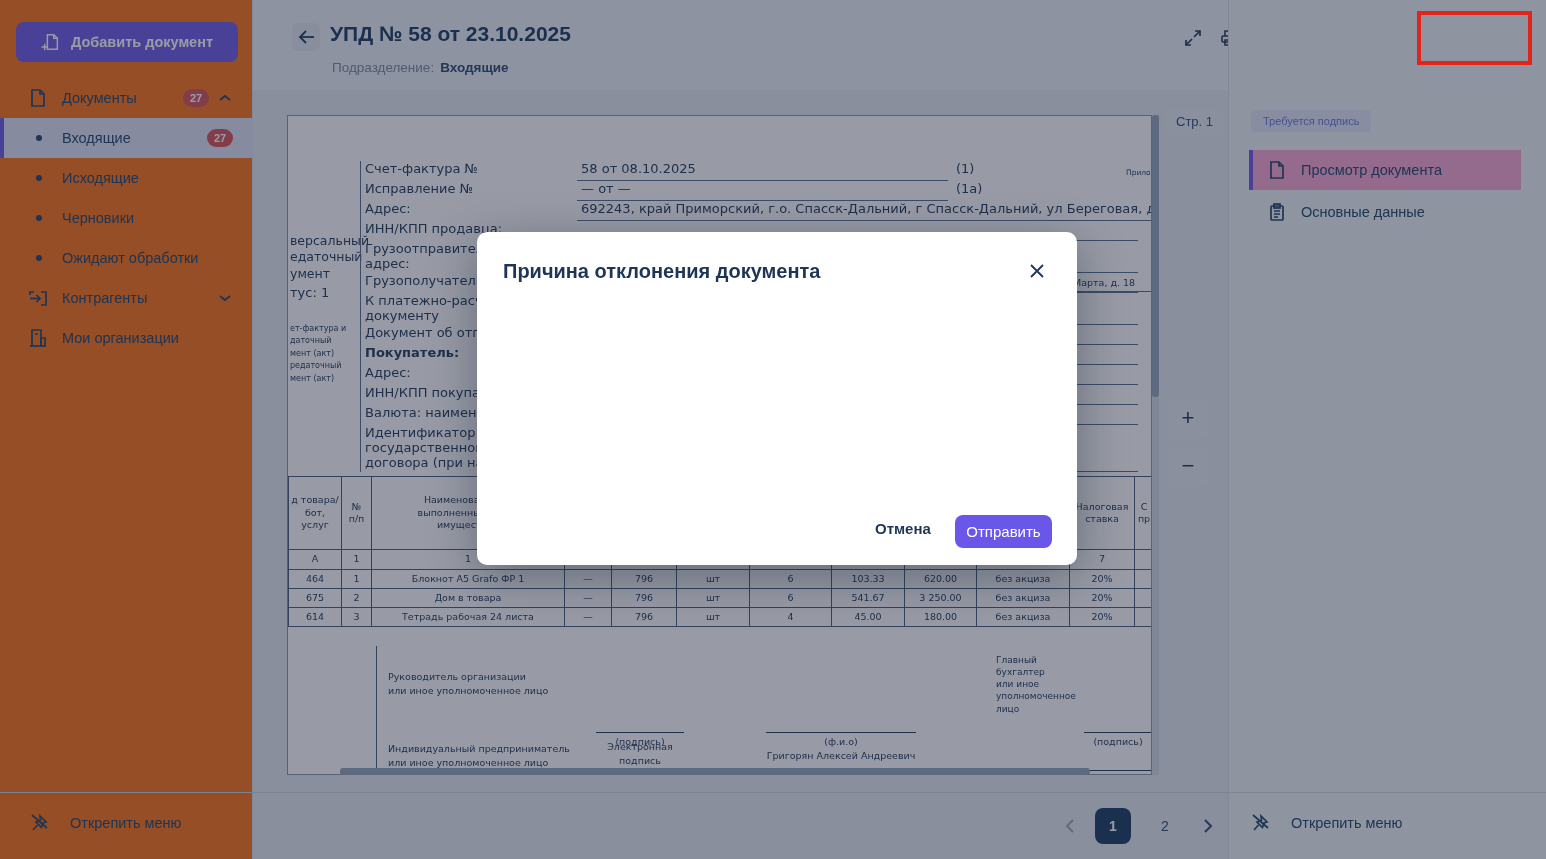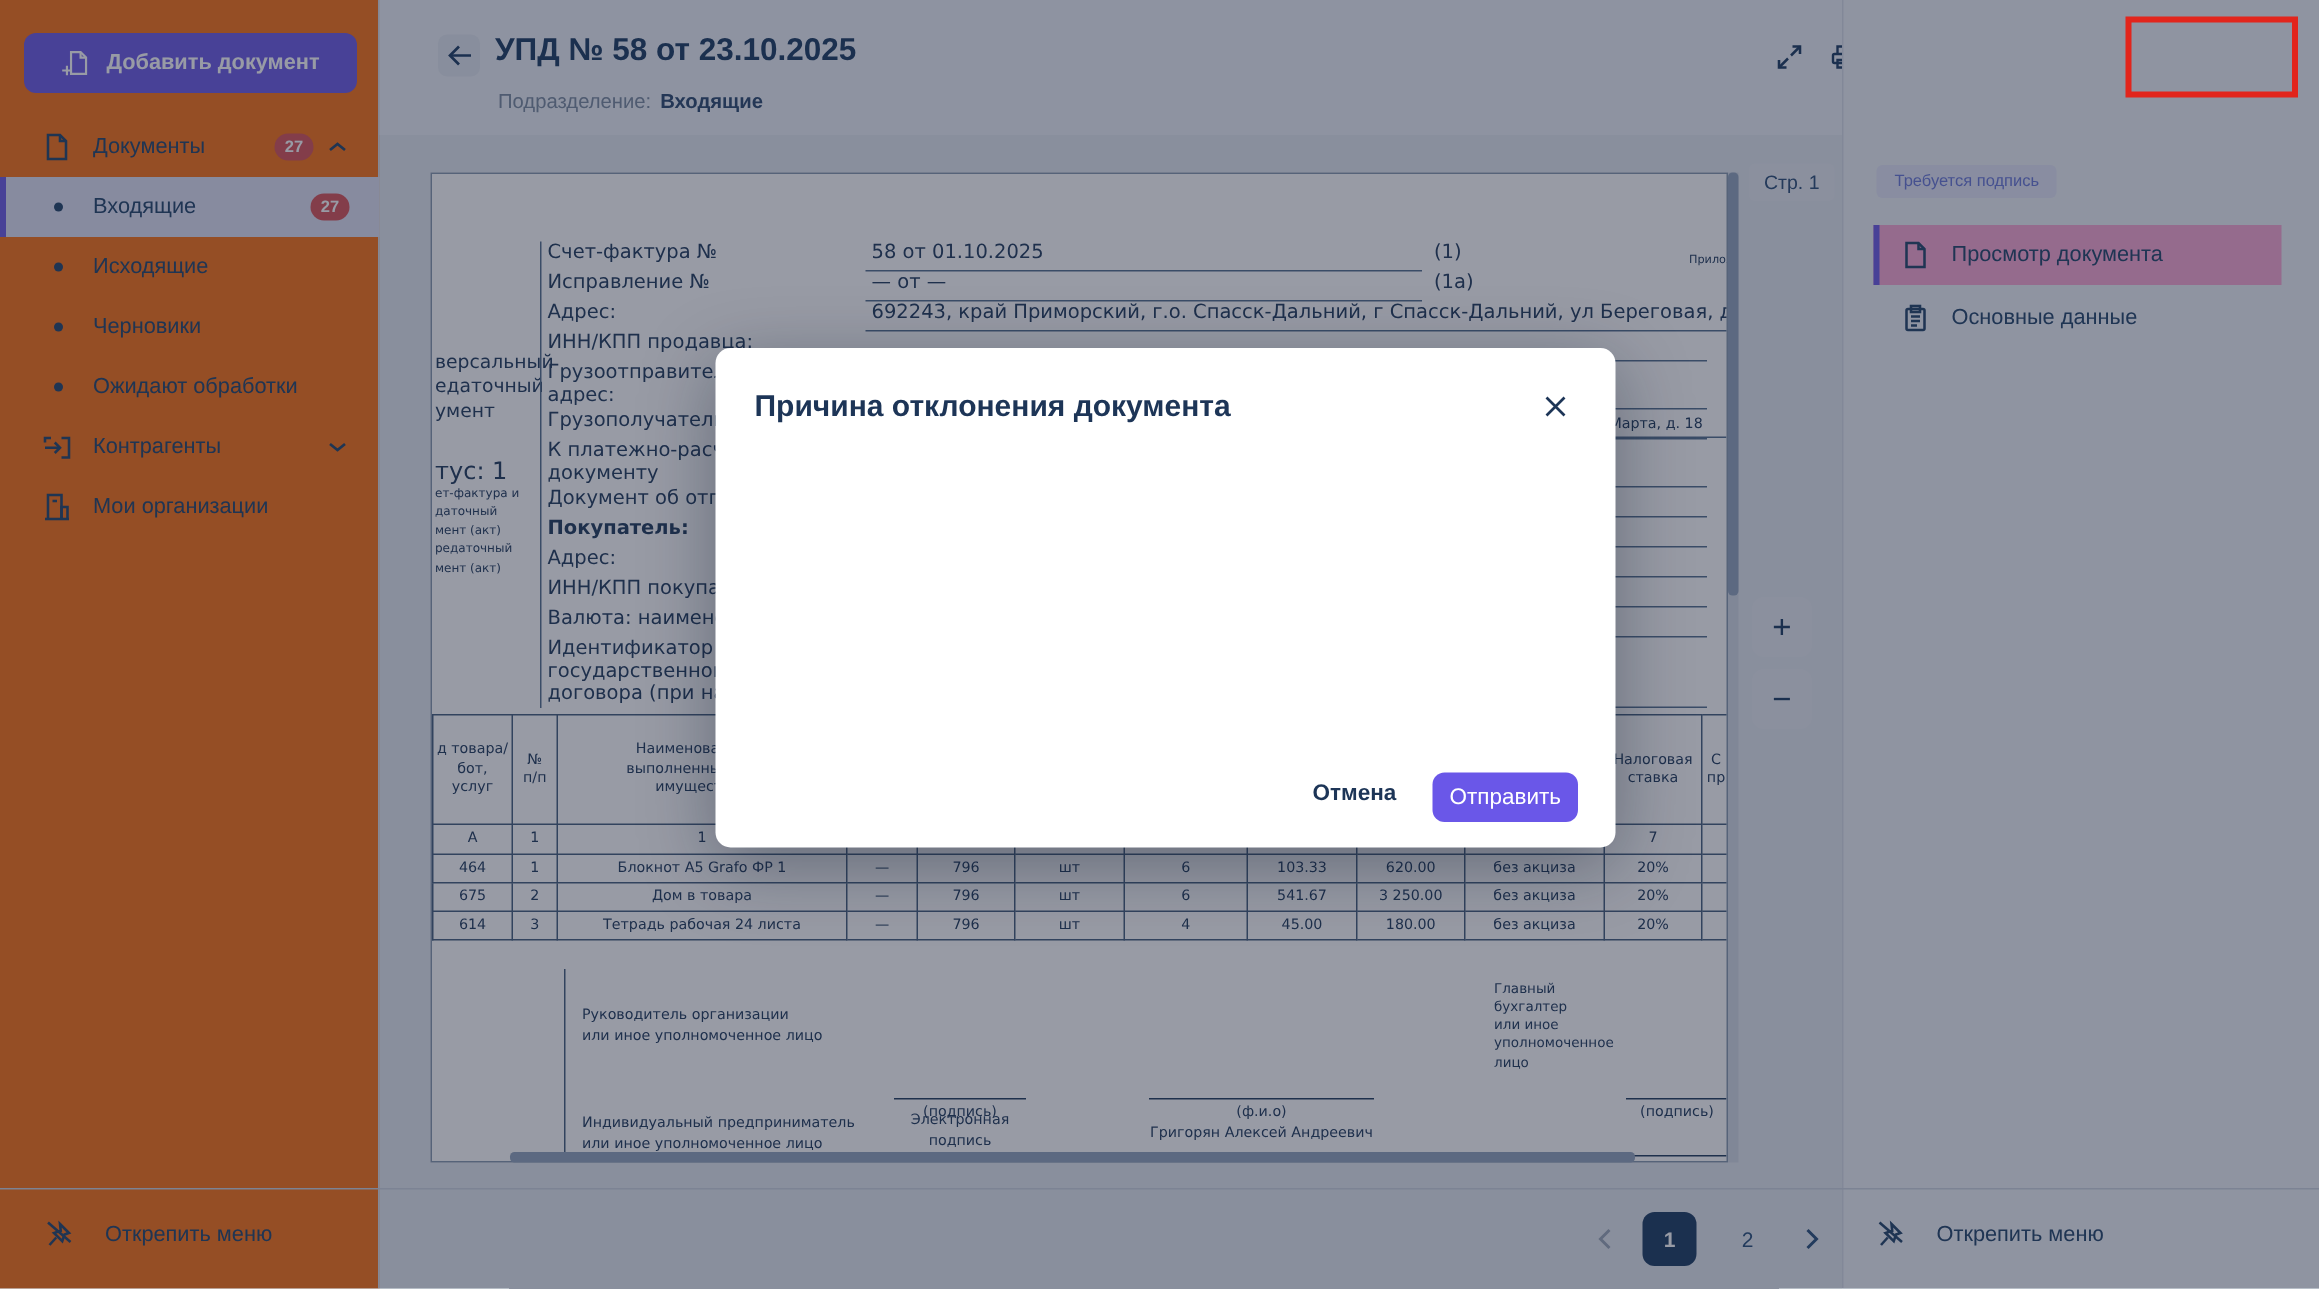--- a/index.html
+++ b/index.html
@@ -47,21 +47,21 @@
   .vthumb{position:absolute;left:0;top:0;width:7px;height:282px;background:#93a5bd;border-radius:3px}
   .hthumb{position:absolute;left:87px;top:768px;width:750px;height:7px;background:#93a5bd;border-radius:3px}
   .pager{position:absolute;top:808px;display:flex;align-items:center;gap:16px}
   .pnum{width:36px;height:36px;border:none;border-radius:8px;font-size:14px;cursor:pointer;font-family:inherit}
   .pnum.cur{background:#1d3d63;color:#fff;font-weight:700}
   .pnum.plain{background:transparent;color:#29507c}
   .pchev{background:none;border:none;cursor:pointer;padding:4px}
   
   .pre{white-space:pre-line}
   .pagehead{position:absolute;left:2px;top:117px;font-size:12.5px;line-height:1.3;color:#223c5e}
-  .pstatus{position:absolute;left:2px;top:188px;font-size:16px}
+  .pstatus{position:absolute;left:2px;top:169px;font-size:13px}
   .ptype{position:absolute;left:2px;top:207px;font-size:8px;line-height:1.55}
   .appfrag{position:absolute;left:838px;top:52px;font-size:7.5px}
   .martafrag{position:absolute;left:785px;top:161px;font-size:9.5px;padding-bottom:3px;border-bottom:1px solid #55708e;width:78px}
   .docinfo{position:absolute;left:72px;top:45px;width:778px;border-left:1px solid #55708e;padding-left:4px}
   .dirow{display:flex;min-height:20px;font-size:13px}
   .dl{width:212px;flex:none;padding-bottom:2px}
   .dv{flex:1;border-bottom:1px solid #55708e;padding:0 4px 2px;white-space:nowrap}
   .dm{width:190px;flex:none;padding:0 0 2px 8px}
   .dirow.u .dm{border-bottom:1px solid #55708e}
   .dirow.b .dl{font-weight:700}
@@ -251,21 +251,21 @@
 даточный
 мент (акт)
 редаточный
 мент (акт)</div>
       <div class="appfrag">Прилож</div>
       <div class="martafrag">Марта, д. 18</div>
 
       <div class="docinfo">
         <div class="dirow">
             <span class="dl">Счет-фактура №</span>
-            <span class="dv">58 от 01.10.2025</span>
+            <span class="dv">58 от 08.10.2025</span>
             <span class="dm">(1)</span>
           </div>
         <div class="dirow">
             <span class="dl">Исправление №</span>
             <span class="dv">— от —</span>
             <span class="dm">(1а)</span>
           </div>
         <div class="dirow u">
             <span class="dl">Адрес:</span>
             <span class="dv">692243, край Приморский, г.о. Спасск-Дальний, г Спасск-Дальний, ул Береговая, д. 10</span>

